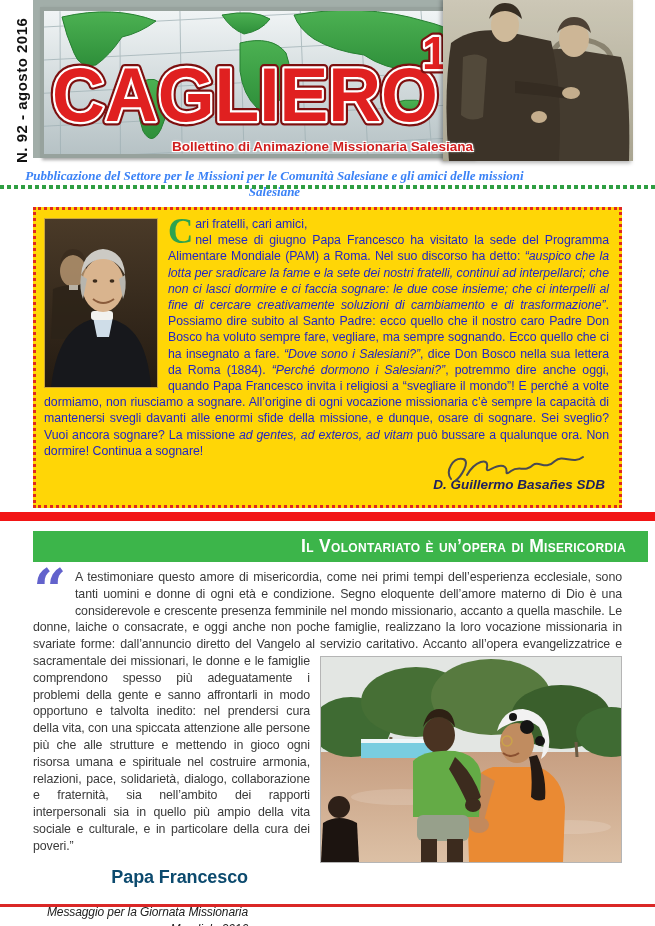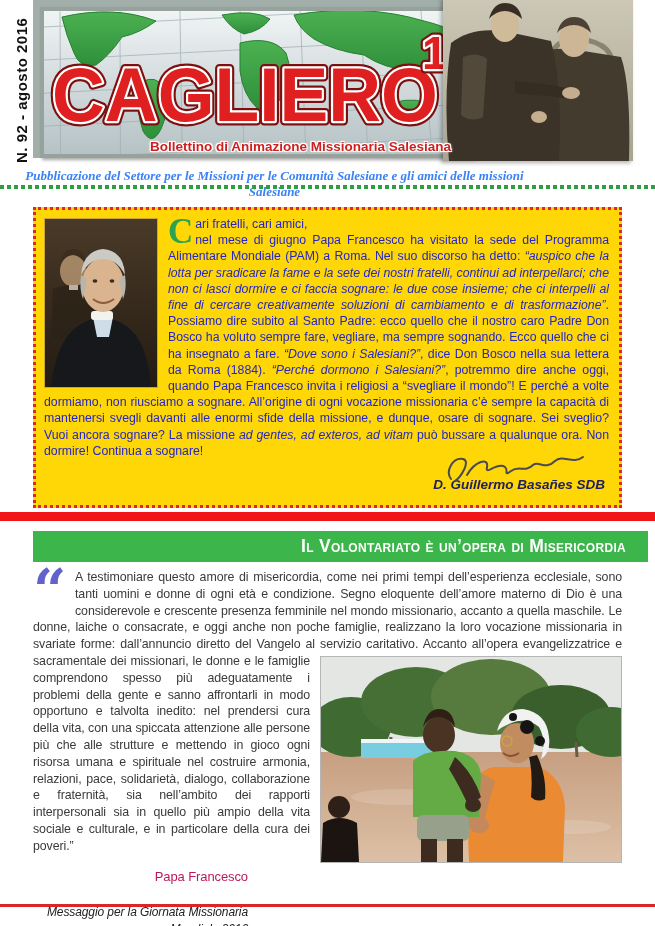--- a/index.html
+++ b/index.html
@@ -12,21 +12,21 @@
 
   
   .header-box{position:absolute;left:33px;top:0;width:600px;height:158px;background:#a2aea9;}
   .map-frame{position:absolute;left:7px;top:7px;width:426px;height:143px;border:4px solid #97a29d;
     box-shadow:inset 0 0 0 1px #e8ecea,2px 2px 3px rgba(0,0,0,.35);background:#dfe5e6;box-sizing:content-box;}
   .map-frame svg{display:block;}
   .logo-stroke1{stroke:#7d0f0f;stroke-width:9px;fill:none;stroke-linejoin:round;}
   .logo-stroke2{stroke:#ffffff;stroke-width:4.5px;fill:none;stroke-linejoin:round;}
   .logo-fill{fill:#e02020;}
   .logo-text{font-family:"Liberation Sans",sans-serif;font-weight:bold;}
-  .logo-subtitle{position:absolute;left:95px;top:139px;width:345px;text-align:center;font-weight:bold;
+  .logo-subtitle{position:absolute;left:95px;top:139px;width:345px;text-align:right;font-weight:bold;
     font-size:13.5px;color:#cf1f1f;
     text-shadow:0 0 3px #fff,0 0 3px #fff,1px 1px 0 #fff,-1px -1px 0 #fff,1px -1px 0 #fff,-1px 1px 0 #fff;}
   .header-photo{position:absolute;left:410px;top:-3px;width:190px;height:164px;box-shadow:-2px 2px 4px rgba(0,0,0,.3);}
   .header-photo svg{display:block;}
 
   .tagline{position:absolute;left:0;top:168px;width:549px;text-align:center;
     font-family:Liberation Serif, serif;font-weight:bold;font-style:italic;font-size:13px;color:#3b82f6;}
   .green-dots{position:absolute;left:0;top:185px;width:655px;height:4px;
     background:repeating-linear-gradient(90deg,#2f9e43 0 4px,transparent 4px 7px);}
 
@@ -52,21 +52,21 @@
     font-variant:small-caps;letter-spacing:.3px;box-sizing:border-box;padding-right:22px;}
 
   
   .article-body{position:absolute;left:33px;top:569px;width:589px;font-size:12.4px;line-height:16.8px;
     color:#3a3a3a;text-align:justify;letter-spacing:-.1px;}
   .quote-mark{float:left;width:40px;font-family:"DejaVu Serif",serif;font-weight:bold;font-size:58px;
     line-height:44px;color:#6262cc;margin:0 2px -6px 0;}
   .article-photo{float:right;width:300px;height:205px;margin:3px 0 4px 10px;border:1px solid #b5b5b5;background:#dfe3e2;}
   .article-photo svg{display:block;}
   .attribution{margin-top:14px;width:215px;text-align:right;}
-  .attribution-name{font-weight:normal;font-size:13px;color:#be185d;}
+  .attribution-name{font-weight:bold;font-size:18px;color:#0c4a6e;}
   .attribution-source{font-style:italic;font-size:12px;color:#222;margin-top:19px;}
 
   .bottom-red-line{position:absolute;left:0;top:904px;width:655px;height:3px;background:#da2726;}
 </style>
 </head>
 <body>
 
 <div class="page">
 
   <div class="issue-label">N. 92  -  agosto 2016</div>

